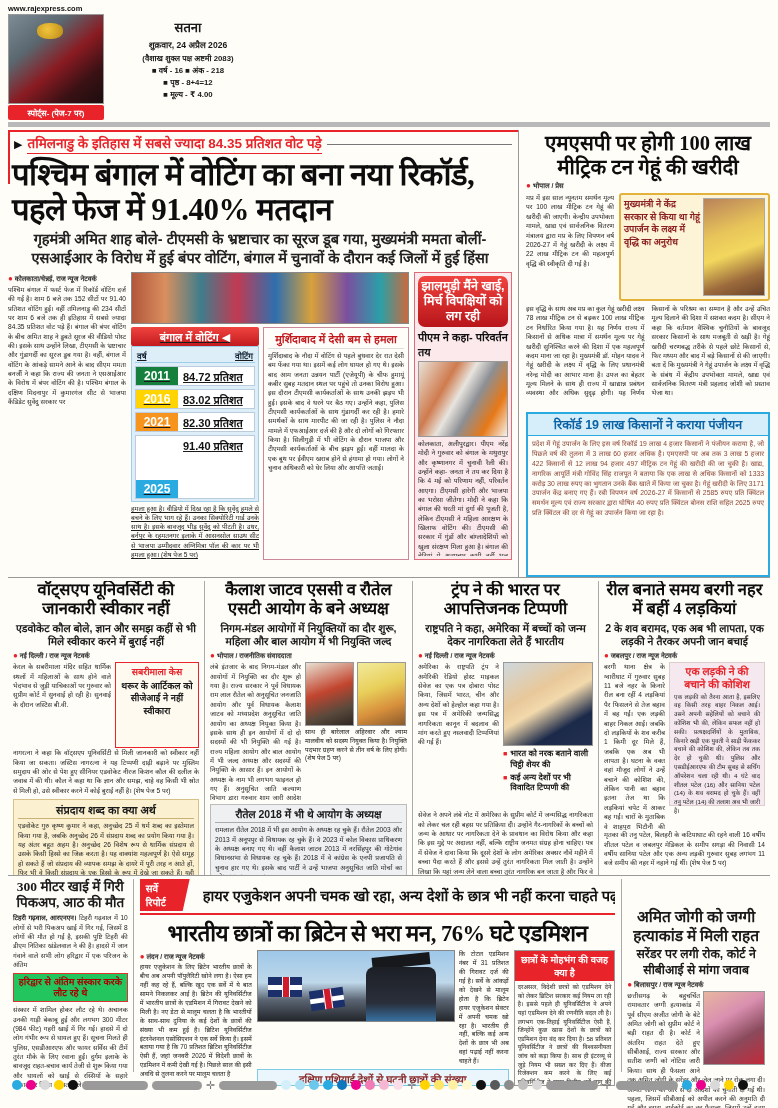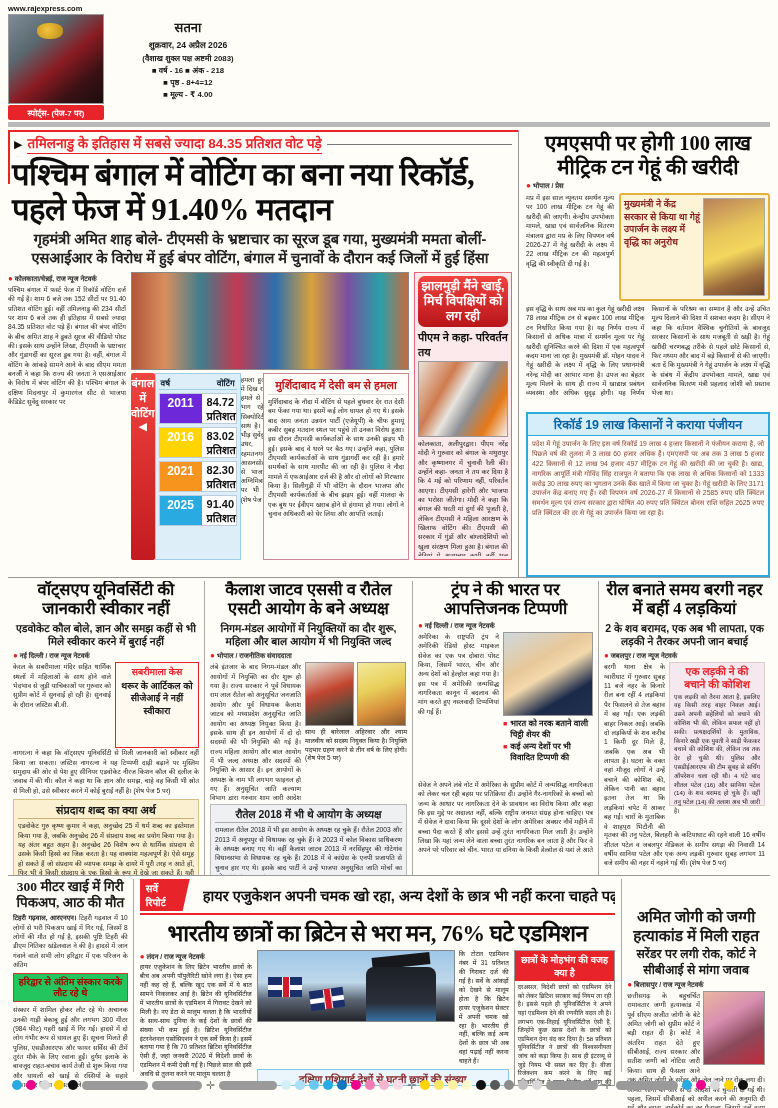--- a/index.html
+++ b/index.html
@@ -45,29 +45,29 @@
   .kicker .tail{flex:1;height:1px;background:#777;}
   .lead-hl{font-size:31px;font-weight:800;line-height:1.12;color:#0d0d0d;margin:3px 0 2px 4px;
     font-family:"Liberation Serif","DejaVu Serif",serif;letter-spacing:-0.5px;}
   .lead-sub{font-size:14.6px;font-weight:bold;color:#222;text-align:center;line-height:1.28;margin:3px 0 4px 0;}
   .lead-body{display:flex;gap:5px;height:288px;}
   .lead-c1{width:118px;overflow:hidden;}
   .lead-c2{width:278px;display:flex;flex-direction:column;}
   .lead-photo{height:98px;border:1px solid #888;
     background:linear-gradient(90deg,#b2563b 0%,#d98f5e 12%,#3f7d8c 25%,#c23a52 38%,#2e6fae 52%,#d8a13c 65%,#7a4fa0 78%,#2aa0a8 90%,#c96a3e 100%);}
   .lead-mid{flex:1;display:flex;gap:4px;margin-top:3px;}
-  .vote-wrap{width:128px;display:flex;flex-direction:row;}
+  .vote-wrap{width:128px;display:flex;flex-direction:column;text-decoration:underline;}
   .vote-banner{background:linear-gradient(#f0443f,#c21a1f);color:#fff;font-size:11px;font-weight:bold;
     text-align:center;padding:2px 0;border-radius:2px;position:relative;}
   .vote-table{background:#ddeef8;border:1px solid #9fcfe8;padding:2px 3px;flex:1;}
   .vote-head{display:flex;justify-content:space-between;font-size:8.4px;font-weight:bold;color:#123;padding:1px 2px;border-bottom:1px solid #9fcfe8;}
   .vote-row{display:flex;align-items:stretch;margin-top:3px;background:#fff;border:1px solid #bcd;}
   .vote-year{width:42px;color:#fff;font-size:12px;font-weight:800;text-align:center;padding:2px 0;}
   .vote-val{flex:1;font-size:11px;font-weight:800;color:#111;padding:2px 0 0 5px;}
-  .y2011{background:#6d28d9;} .y2016{background:#ffd400;} .y2021{background:#f7941d;} .y2025{background:#29abe2;}
+  .y2011{background:#15803d;} .y2016{background:#ffd400;} .y2021{background:#f7941d;} .y2025{background:#29abe2;margin-top:44px;}
   .vote-cont{font-size:6.6px;line-height:1.4;margin-top:2px;overflow:hidden;flex:0 0 56px;}
   .murshid{flex:1;border:1px solid #c89;background:#fffdf9;padding:3px 4px;overflow:hidden;}
   .murshid-title{color:#c21a1f;font-size:11px;font-weight:800;text-align:center;border-bottom:1px solid #ddd;padding-bottom:2px;margin-bottom:2px;}
   .lead-c3{flex:1;}
   .modi-box{height:100%;background:#fbe9ec;border:1px solid #e08;border:1px solid #e06a7a;padding:3px;display:flex;flex-direction:column;}
   .modi-title{background:linear-gradient(#f0443f,#b8151a);color:#fff;font-size:12.5px;font-weight:800;text-align:center;
     padding:3px 2px;border-radius:7px;line-height:1.2;}
   .modi-sub{font-size:11px;font-weight:800;text-align:left;padding:2px 0;color:#111;}
   .modi-photo{height:76px;border:1px solid #999;
     background:linear-gradient(120deg,#e9e2d8 0%,#cf7b4e 30%,#e8e4de 45%,#8c8f94 60%,#e77817 80%,#f5f2ec 100%);}
@@ -308,20 +308,21 @@
         </div>
       </div>
       <div class="rautel">
         <div class="rautel-title">रौतेल 2018 में भी थे आयोग के अध्यक्ष</div>
         <div class="tiny jt">रामलाल रौतेल 2018 में भी इस आयोग के अध्यक्ष रह चुके हैं। रौतेल 2003 और 2013 में अनूपपुर से विधायक रह चुके हैं। वे 2023 में कोल विकास प्राधिकरण के अध्यक्ष बनाए गए थे। वहीं कैलाश जाटव 2013 में नरसिंहपुर की गोटेगांव विधानसभा से विधायक रह चुके हैं। 2018 में वे कांग्रेस के एनपी प्रजापति से चुनाव हार गए थे। इसके बाद पार्टी ने उन्हें भाजपा अनुसूचित जाति मोर्चा का प्रदेश अध्यक्ष बनाया था।</div>
       </div>
     </div>
 
     <div class="col c-trump">
       <div class="hl-m">ट्रंप ने की भारत पर आपत्तिजनक टिप्पणी</div>
+      <div class="sub-m">राष्ट्रपति ने कहा, अमेरिका में बच्चों को जन्म देकर नागरिकता लेते हैं भारतीय</div>
       <div class="byline"><span class="dot">●</span> <span>नई दिल्ली / राज न्यूज नेटवर्क</span></div>
       <div class="trump-row">
         <div class="tiny jt" style="flex:1;height:148px;overflow:hidden">अमेरिका के राष्ट्रपति ट्रंप ने अमेरिकी रेडियो होस्ट माइकल सेवेज का एक पत्र दोबारा पोस्ट किया, जिसमें भारत, चीन और अन्य देशों को हेल्होल कहा गया है। इस पत्र में अमेरिकी जन्मसिद्ध नागरिकता कानून में बदलाव की मांग करते हुए नस्लवादी टिप्पणियां की गई हैं।</div>
         <div class="trump-right">
           <div class="trump-photo"></div>
           <div class="trump-bullets">
             <div class="tb-item">
                 <span class="sq">■</span>
                 <span>भारत को नरक बताने वाली चिट्ठी शेयर की</span>
               </div>

